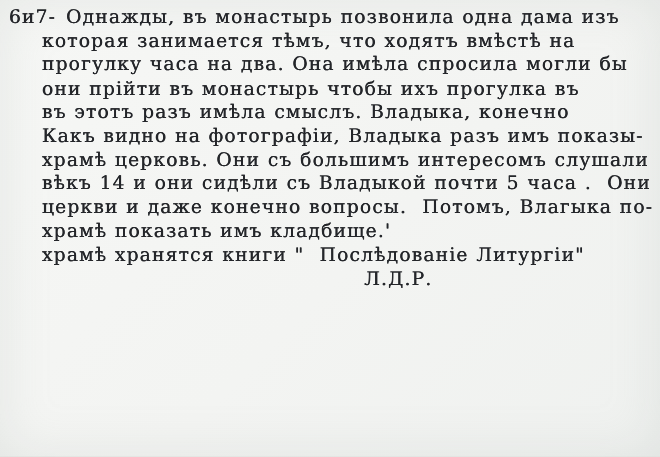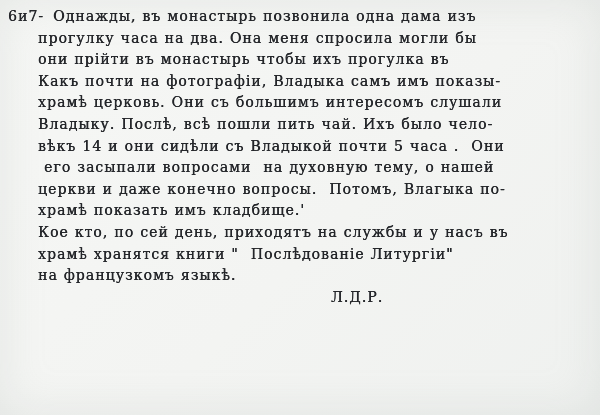--- a/index.html
+++ b/index.html
@@ -12,21 +12,21 @@
     width: 600px;
     height: 415px;
     background: #f4f5f3;
     background-image: linear-gradient(135deg, #f6f7f5 0%, #f3f4f2 55%, #eff1ef 100%);
     box-shadow: inset 0 0 45px rgba(170,176,172,0.22);
     overflow: hidden;
   }
   .doc {
     padding: 6px 8px 0 38px;
     font-family: "DejaVu Serif", "Liberation Serif", serif;
-    font-size: 14px;
+    font-size: 17px;
     line-height: 21.6px;
     color: #24262a;
     letter-spacing: 1.05px;
     word-spacing: 0.5px;
     text-shadow: 0.3px 0 0 currentColor;
   }
   .line {
     white-space: pre;
   }
   .line.first {
@@ -39,27 +39,25 @@
     padding-left: 293px;
     white-space: pre;
   }
 </style>
 </head>
 <body>
 
 <div class="page">
   <div class="doc">
     <div class="line first"><span class="ref">6и7-</span><span>Однажды, въ монастырь позвонила одна дама изъ</span></div>
-    <div class="line">прогулку часа на два. Она меня спросила могли бы</div>
+    <div class="line">которая занимается тѣмъ, что ходятъ вмѣстѣ на</div>
+    <div class="line">прогулку часа на два. Она имѣла спросила могли бы</div>
     <div class="line">они прійти въ монастырь чтобы ихъ прогулка въ</div>
-    <div class="line">Какъ почти на фотографіи, Владыка самъ имъ показы-</div>
+    <div class="line">въ этотъ разъ имѣла смыслъ. Владыка, конечно</div>
+    <div class="line">Какъ видно на фотографіи, Владыка разъ имъ показы-</div>
     <div class="line">храмѣ церковь. Они съ большимъ интересомъ слушали</div>
-    <div class="line">Владыку. Послѣ, всѣ пошли пить чай. Ихъ было чело-</div>
     <div class="line">вѣкъ 14 и они сидѣли съ Владыкой почти 5 часа .  Они</div>
-    <div class="line"> его засыпали вопросами  на духовную тему, о нашей</div>
     <div class="line">церкви и даже конечно вопросы.  Потомъ, Влагыка по-</div>
     <div class="line">храмѣ показать имъ кладбище.'</div>
-    <div class="line">Кое кто, по сей день, приходятъ на службы и у насъ въ</div>
     <div class="line">храмѣ хранятся книги "  Послѣдованіе Литургіи"</div>
-    <div class="line">на французкомъ языкѣ.</div>
     <div class="signature">Л.Д.Р.</div>
   </div>
 </div>
 
 </body></html>

